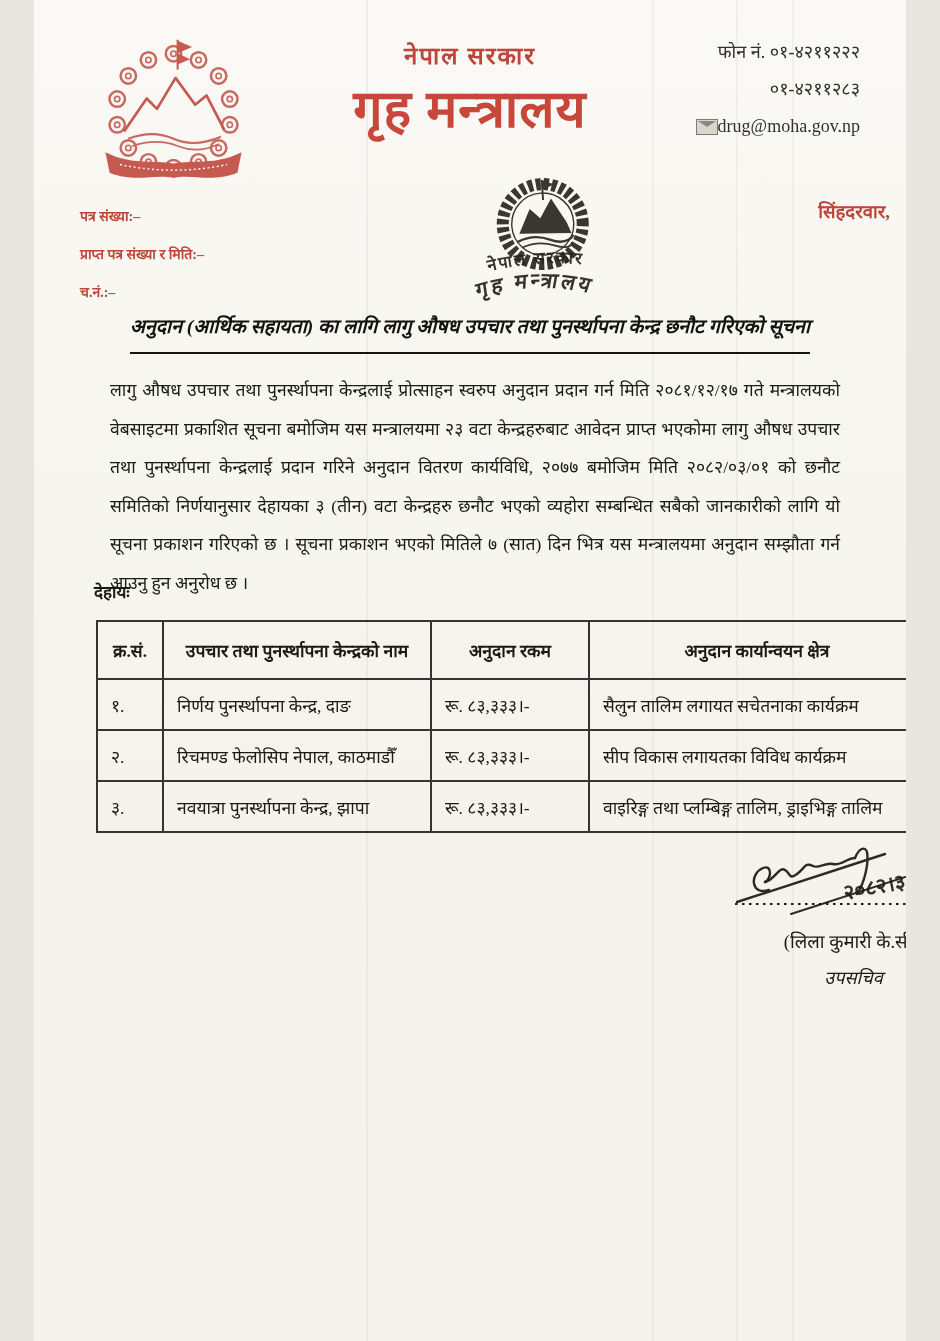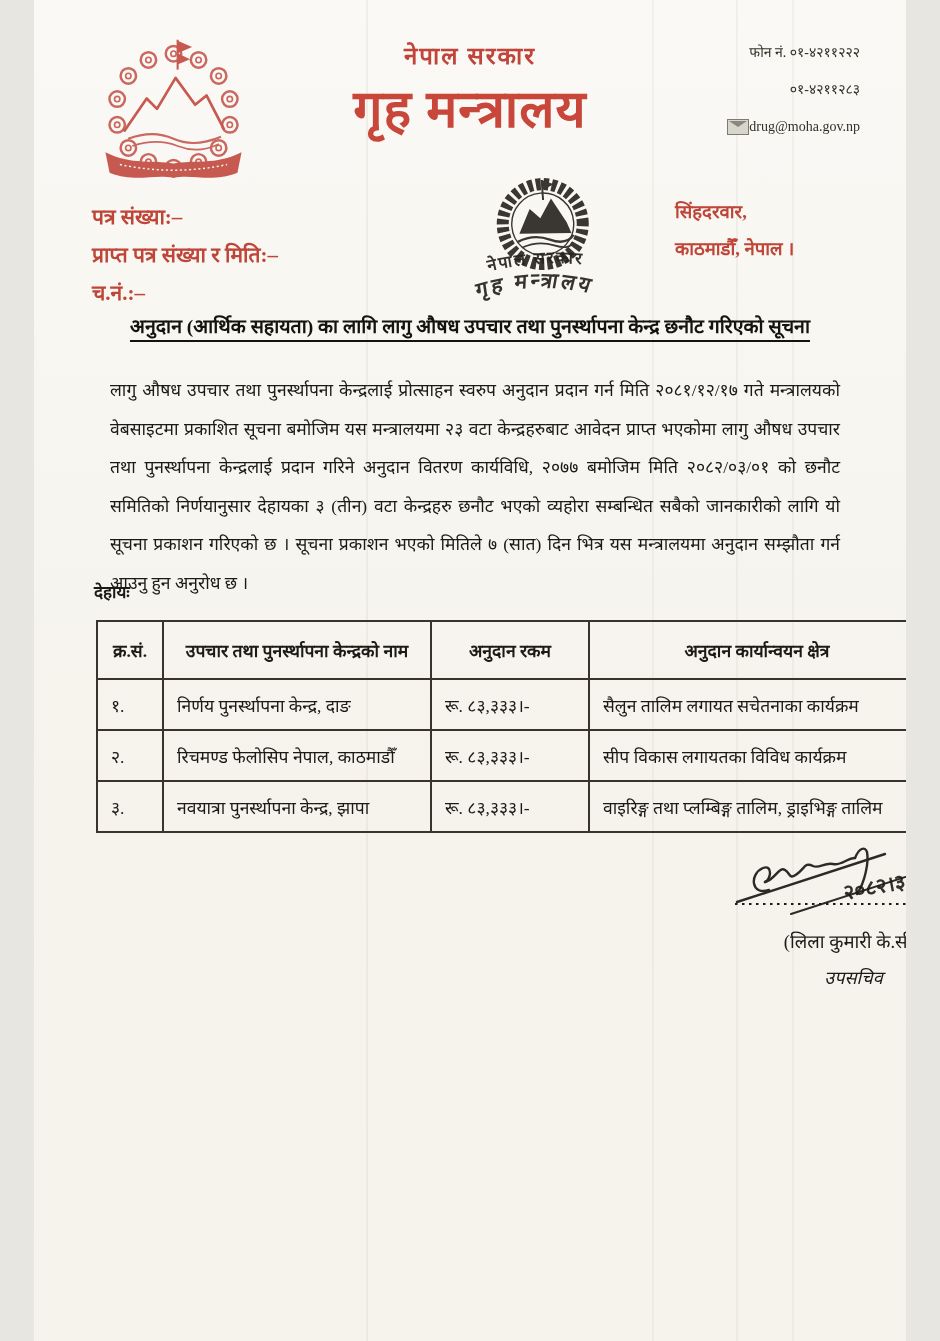--- a/index.html
+++ b/index.html
@@ -13,31 +13,31 @@
     font-family:"Liberation Serif", serif;
     color:#1e1c1a;
   }
   .scanline{position:absolute;top:0;bottom:0;width:2px;background:#9a8f7a;pointer-events:none;}
   
   .emblem-red{position:absolute;left:57px;top:36px;width:165px;height:156px;}
   .hdr-center{position:absolute;left:0;right:0;top:38px;text-align:center;}
   .gov-line{font-size:24px;font-weight:bold;color:#c0443a;letter-spacing:2px;}
   .ministry-line{margin-top:8px;font-size:52px;line-height:62px;font-weight:800;color:#c8463a;letter-spacing:1px;}
   .branch-line{margin-top:6px;font-size:23px;font-weight:bold;color:#23201d;}
-  .contact{position:absolute;top:34px;right:46px;text-align:right;font-size:14px;line-height:37px;color:#333029;}
+  .contact{position:absolute;top:34px;right:46px;text-align:right;font-size:18px;line-height:37px;color:#333029;}
   .email-row{display:flex;align-items:center;justify-content:flex-end;}
   .env-icon{display:inline-block;width:20px;height:14px;border:1.5px solid #7d7a72;background:#d8d5cc;position:relative;}
   .env-icon:before{content:"";position:absolute;left:0;top:0;border-left:9px solid transparent;border-right:9px solid transparent;border-top:6px solid #8a877e;margin:1px;}
   
-  .ref-block{position:absolute;left:58px;top:198px;font-size:21px;font-weight:bold;color:#bf4538;line-height:38px;}
-  .address{position:absolute;right:16px;top:194px;width:215px;text-align:left;font-size:18.5px;font-weight:bold;color:#bf4538;line-height:37px;}
+  .ref-block{position:absolute;left:46px;top:198px;font-size:14px;font-weight:bold;color:#bf4538;line-height:38px;}
+  .address{position:absolute;right:16px;top:194px;width:215px;text-align:right;font-size:18.5px;font-weight:bold;color:#bf4538;line-height:37px;}
   .stamp{position:absolute;left:396px;top:172px;width:228px;height:145px;}
   
   .subject{position:absolute;left:40px;right:40px;top:312px;text-align:center;font-size:19.5px;font-weight:bold;color:#15130f;}
-  .subject span{border-bottom:2px solid #15130f;padding-bottom:3px;}
+  .subject span{border-bottom:2px solid #15130f;padding-bottom:15px;font-style:italic;}
   .body-text{position:absolute;left:60px;right:50px;top:355px;margin:16px;font-size:17.5px;line-height:38.5px;text-align:justify;color:#1c1a16;}
   .below-label{position:absolute;left:60px;top:580px;font-size:17px;font-weight:bold;color:#1c1a16;}
   
   table.grants{position:absolute;left:62px;top:620px;width:828px;border-collapse:collapse;table-layout:fixed;}
   table.grants th, table.grants td{border:2px solid #38342d;font-size:17.5px;color:#1c1a16;}
   table.grants th{height:52px;font-weight:bold;text-align:center;padding:2px 12px;}
   table.grants td{height:45px;text-align:left;padding:2px 4px 2px 13px;}
   .col1{width:66px;} .col2{width:268px;} .col3{width:158px;} .col4{width:336px;}
   
   .sig-svg{position:absolute;left:693px;top:840px;width:218px;height:92px;}
@@ -132,21 +132,20 @@
         <textPath href="#stArc1" startOffset="8%">नेपाल सरकार</textPath>
       </text>
       <text font-size="21" font-weight="bold" fill="#26221e" opacity="0.92" letter-spacing="3" transform="skewX(-8)">
         <textPath href="#stArc2" startOffset="10%">गृह मन्त्रालय</textPath>
       </text>
     </svg>
   </div>
 
   <div class="address">
     <div>सिंहदरवार,</div>
-    <div>काठमाडौँ, नेपाल ।</div>
   </div>
 
   <div class="subject">
     <span>अनुदान (आर्थिक सहायता) का लागि लागु औषध उपचार तथा पुनर्स्थापना केन्द्र छनौट गरिएको सूचना</span>
   </div>
 
   <p class="body-text">लागु औषध उपचार तथा पुनर्स्थापना केन्द्रलाई प्रोत्साहन स्वरुप अनुदान प्रदान गर्न मिति २०८१/१२/१७ गते मन्त्रालयको वेबसाइटमा प्रकाशित सूचना बमोजिम यस मन्त्रालयमा २३ वटा केन्द्रहरुबाट आवेदन प्राप्त भएकोमा लागु औषध उपचार तथा पुनर्स्थापना केन्द्रलाई प्रदान गरिने अनुदान वितरण कार्यविधि, २०७७ बमोजिम मिति २०८२/०३/०१ को छनौट समितिको निर्णयानुसार देहायका ३ (तीन) वटा केन्द्रहरु छनौट भएको व्यहोरा सम्बन्धित सबैको जानकारीको लागि यो सूचना प्रकाशन गरिएको छ । सूचना प्रकाशन भएको मितिले ७ (सात) दिन भित्र यस मन्त्रालयमा अनुदान सम्झौता गर्न आउनु हुन अनुरोध छ ।</p>
 
   <div class="below-label">देहायः</div>
 

